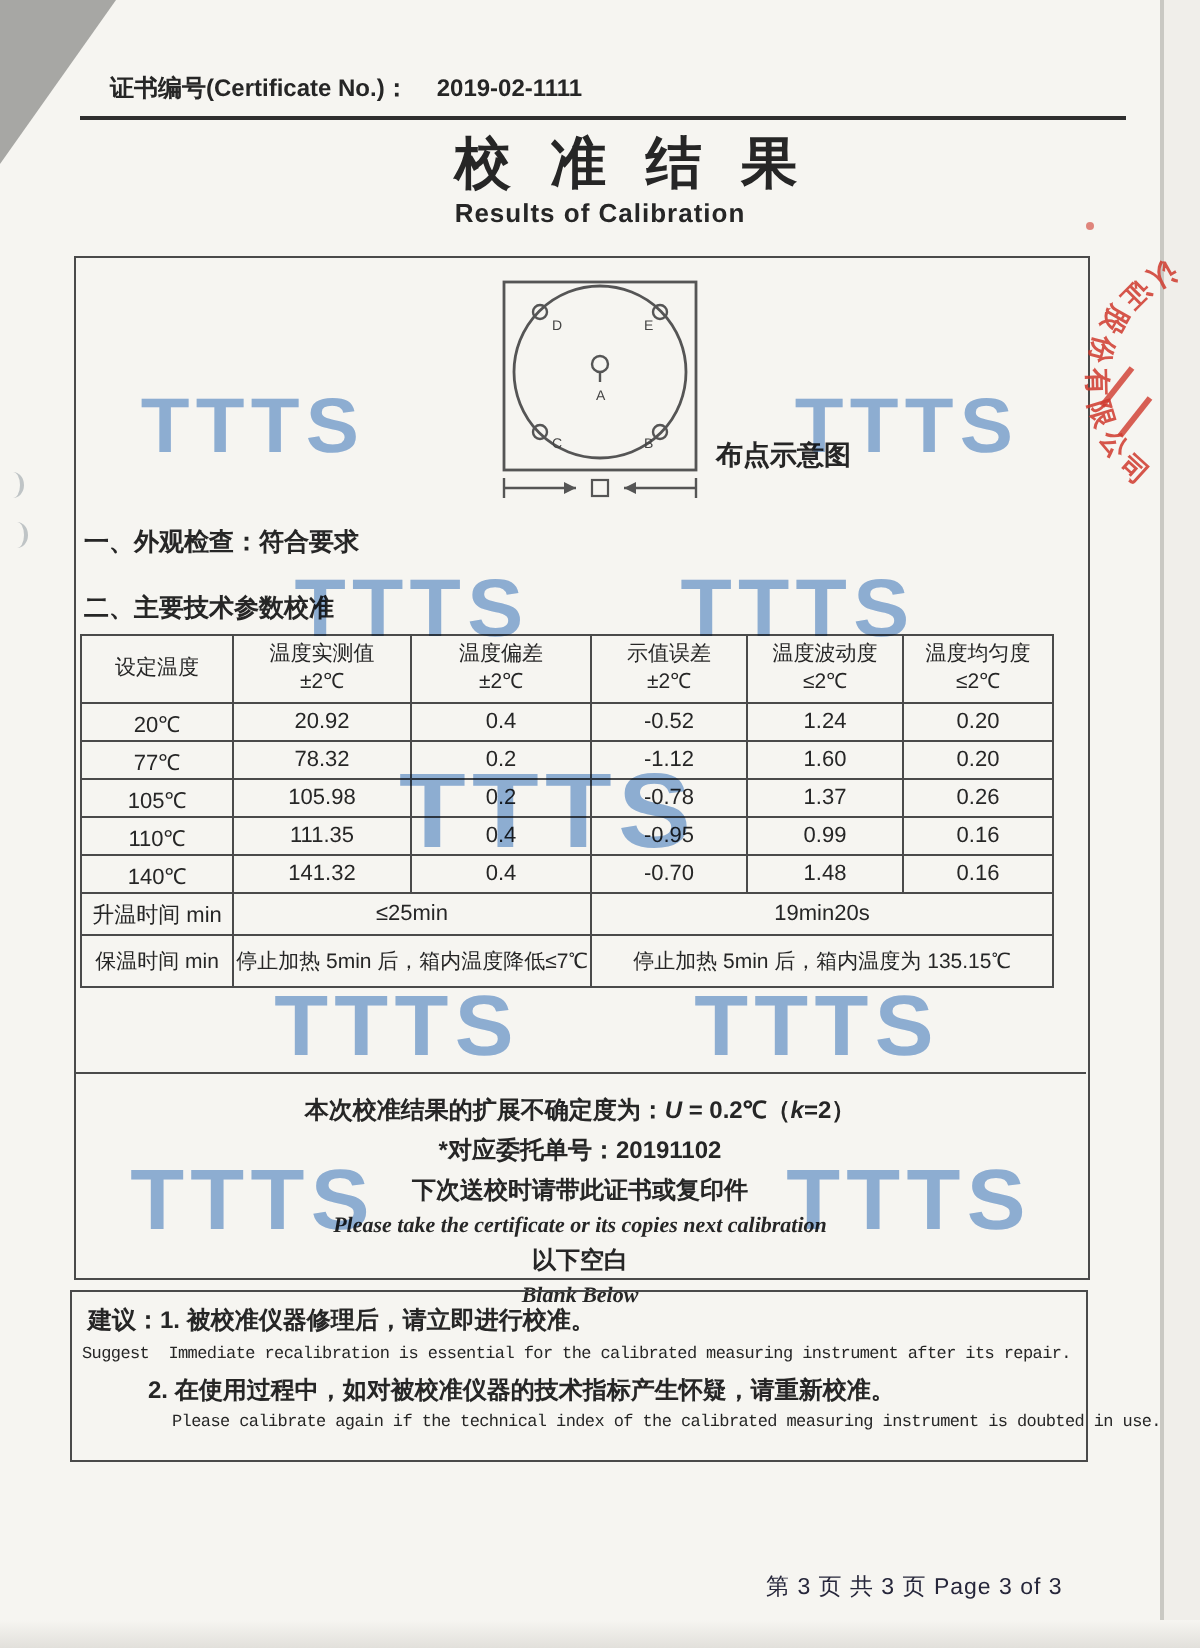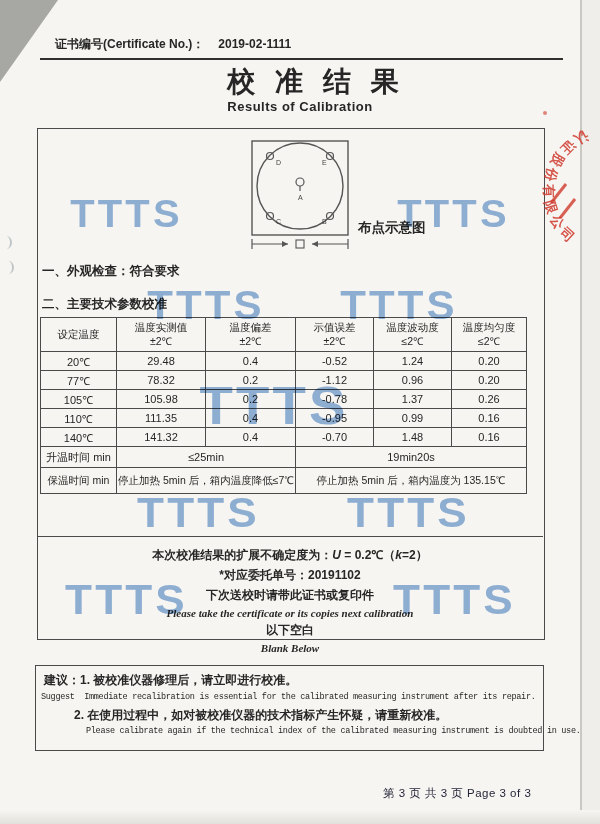--- a/index.html
+++ b/index.html
@@ -49,21 +49,21 @@
 
   
   .divider{position:absolute;left:37px;top:536px;width:506px;border-top:1.5px solid #4a4a4a;z-index:1;}
   .unc{position:absolute;left:37px;top:543px;width:506px;text-align:center;z-index:1;}
   .unc .l{margin:3px 0;font-size:12px;font-weight:bold;}
   .unc .it{font-style:italic;}
   .unc .en{font-family:"Liberation Serif",serif;font-style:italic;font-weight:bold;font-size:11px;margin:1px 10px;}
 
   
   .advice{position:absolute;left:35px;top:645px;width:507px;height:84px;
-    border:1.5px solid #4a4a4a;z-index:1;margin-top:20px;}
+    border:1.5px solid #4a4a4a;z-index:1;}
   .advice .cn1{position:absolute;left:8px;top:6px;font-size:12px;font-weight:bold;}
   .advice .en1{position:absolute;left:5px;top:26px;font-size:8.5px;letter-spacing:-.3px;
     font-family:"Liberation Mono",monospace;white-space:pre;}
   .advice .cn2{position:absolute;left:38px;top:41px;font-size:12px;font-weight:bold;}
   .advice .en2{position:absolute;left:50px;top:60px;font-size:8.5px;letter-spacing:-.3px;
     font-family:"Liberation Mono",monospace;white-space:pre;}
 
   .page-footer{position:absolute;left:383px;top:786px;font-size:11.5px;color:#26263a;
     letter-spacing:.5px;z-index:1;}
 
@@ -153,32 +153,32 @@
             <span class="hname">温度波动度</span>
             <span class="htol">≤2℃</span>
           </th>
       <th>
             <span class="hname">温度均匀度</span>
             <span class="htol">≤2℃</span>
           </th>
     </tr>
     <tr>
       <td>20℃</td>
-          <td>29.48</td>
+          <td>20.92</td>
           <td>0.4</td>
           <td>-0.52</td>
           <td>1.24</td>
           <td>0.20</td>
     </tr>
     <tr>
       <td>77℃</td>
           <td>78.32</td>
           <td>0.2</td>
           <td>-1.12</td>
-          <td>0.96</td>
+          <td>1.60</td>
           <td>0.20</td>
     </tr>
     <tr>
       <td>105℃</td>
           <td>105.98</td>
           <td>0.2</td>
           <td>-0.78</td>
           <td>1.37</td>
           <td>0.26</td>
     </tr>

